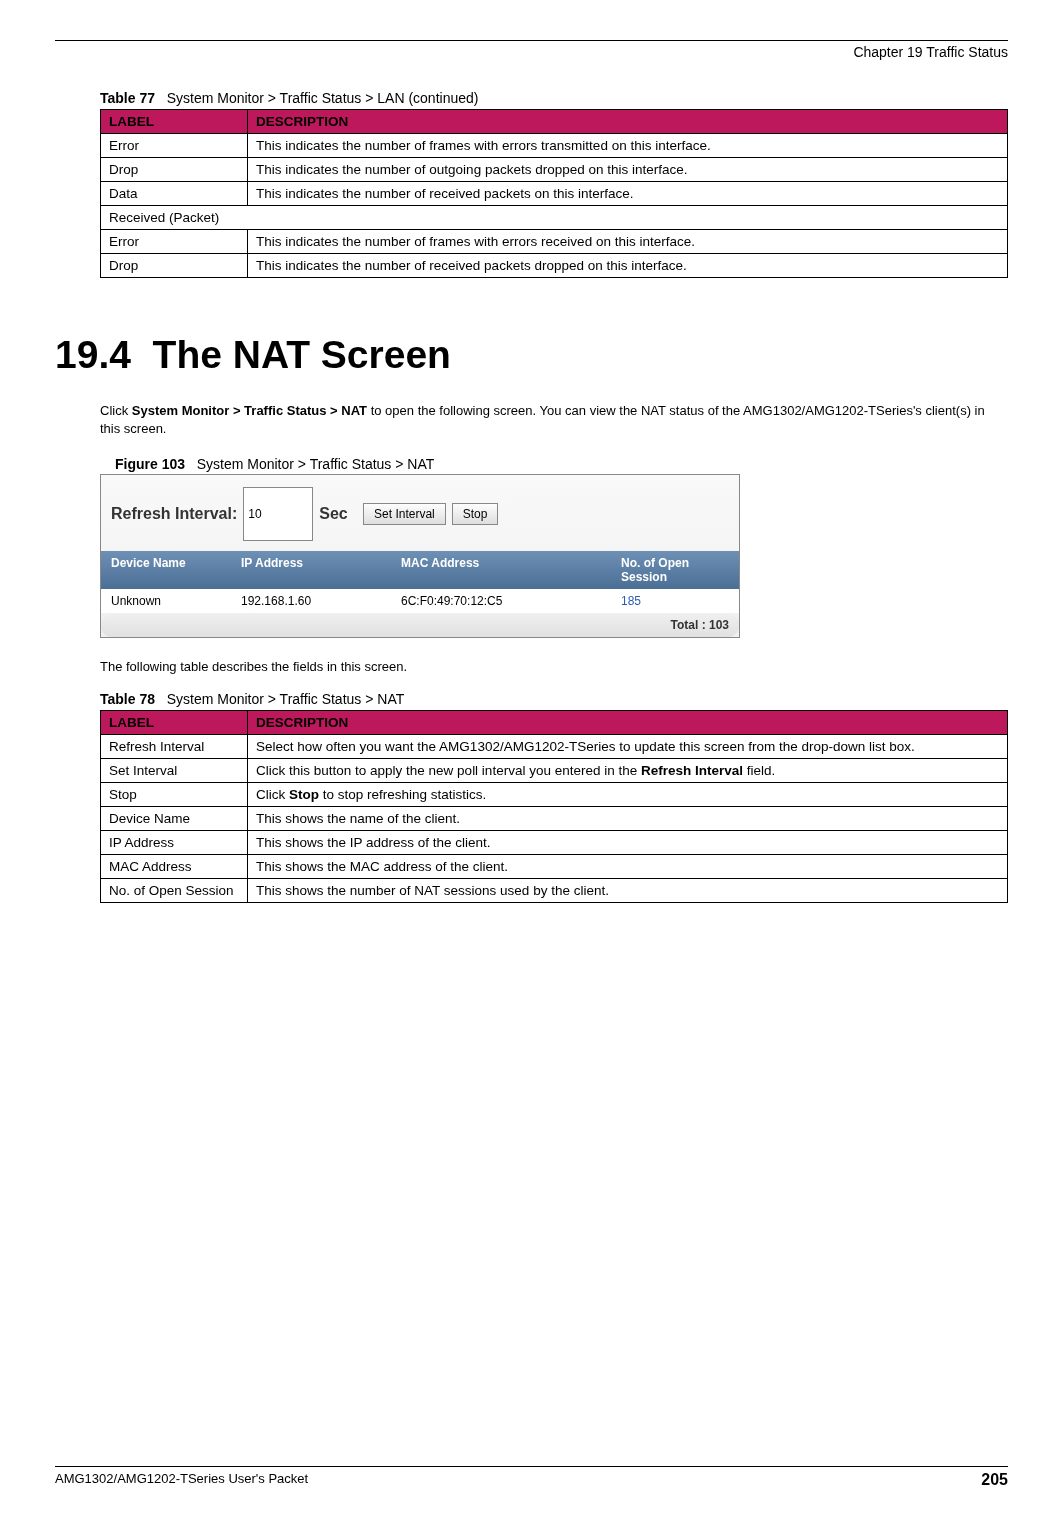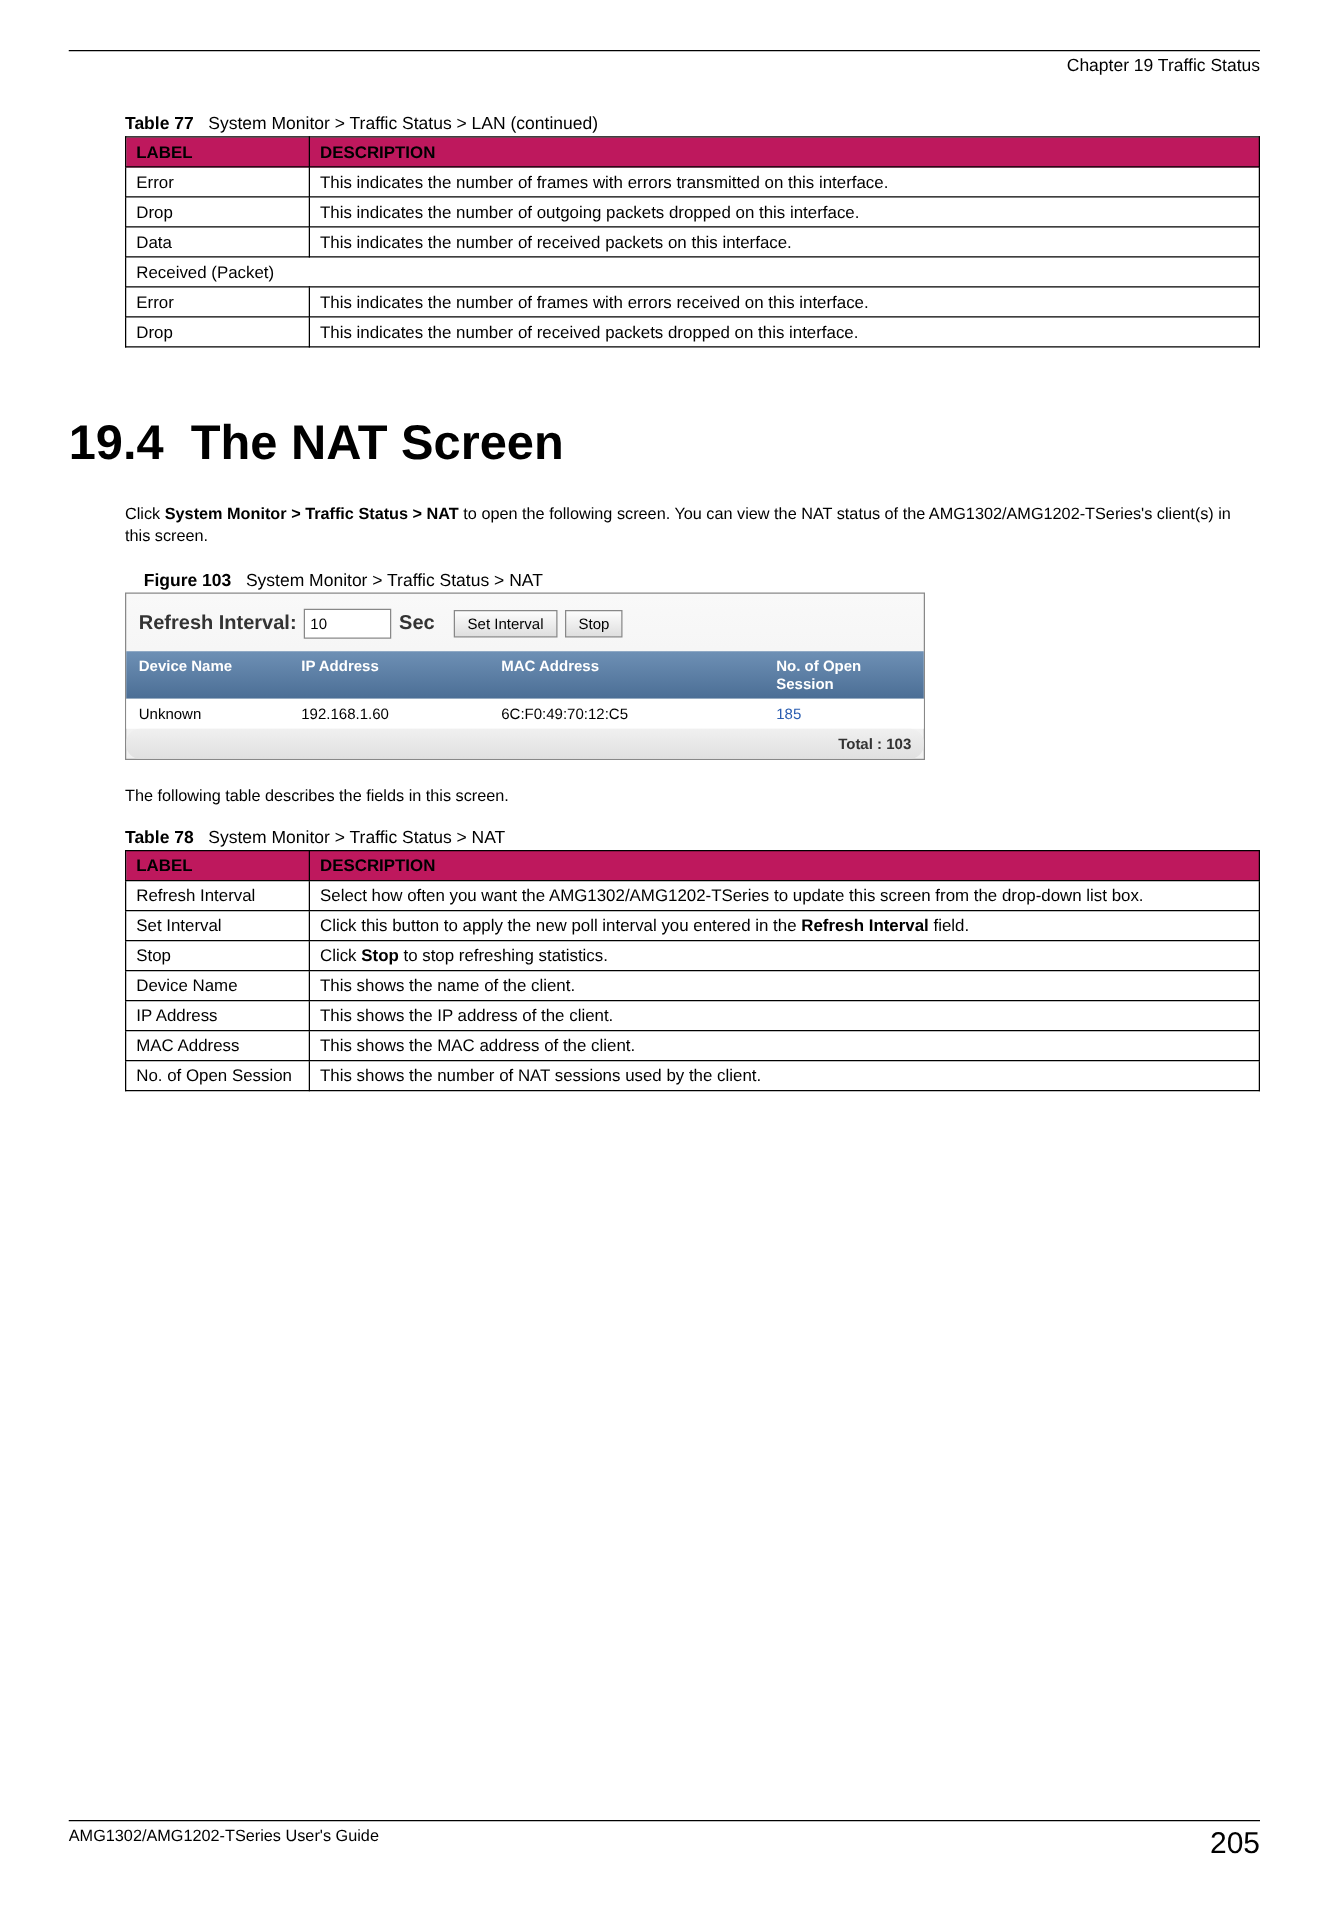--- a/index.html
+++ b/index.html
@@ -88,21 +88,21 @@
       display: flex;
       align-items: center;
       gap: 6px;
       padding: 12px 10px 10px 10px;
     }
     .screenshot .lbl { font-weight: bold; color: #333; font-size: 16px; }
     .screenshot input.interval {
       width: 60px;
       height: 18px;
       border: 1px solid #888;
-      padding: 2px 4px;
+      padding: 17px 4px;
       font-size: 12px;
     }
     .screenshot button {
       background: linear-gradient(#fdfdfd, #dedede);
       border: 1px solid #888;
       padding: 3px 10px;
       font-size: 12px;
       cursor: pointer;
     }
     .screenshot .data-hdr {
@@ -143,22 +143,22 @@
     .footer-line {
       border-top: 1.5px solid #000;
       margin-bottom: 4px;
     }
     .footer-row-doc {
       display: flex;
       justify-content: space-between;
       font-size: 13px;
     }
     .footer-row-doc .pg {
-      font-weight: normal;
-      font-size: 24px;
+      font-weight: bold;
+      font-size: 16px;
     }
   </style>
 </head>
 <body>
 
 <div class="header-line"></div>
 <div class="chapter-title">Chapter 19 Traffic Status</div>
 
 <div class="table-caption">
   <b>Table 77</b>&nbsp;&nbsp;
@@ -272,16 +272,16 @@
   <tr>
         <td>No. of Open Session</td>
         <td>This shows the number of NAT sessions used by the client.</td>
       </tr>
 </tbody>
   </table>
 
 <div class="footer">
   <div class="footer-line"></div>
   <div class="footer-row-doc">
-    <span>AMG1302/AMG1202-TSeries User's Guide</span>
+    <span>AMG1302/AMG1202-TSeries User's Packet</span>
     <span class="pg">205</span>
   </div>
 </div>
 
 </body></html>

